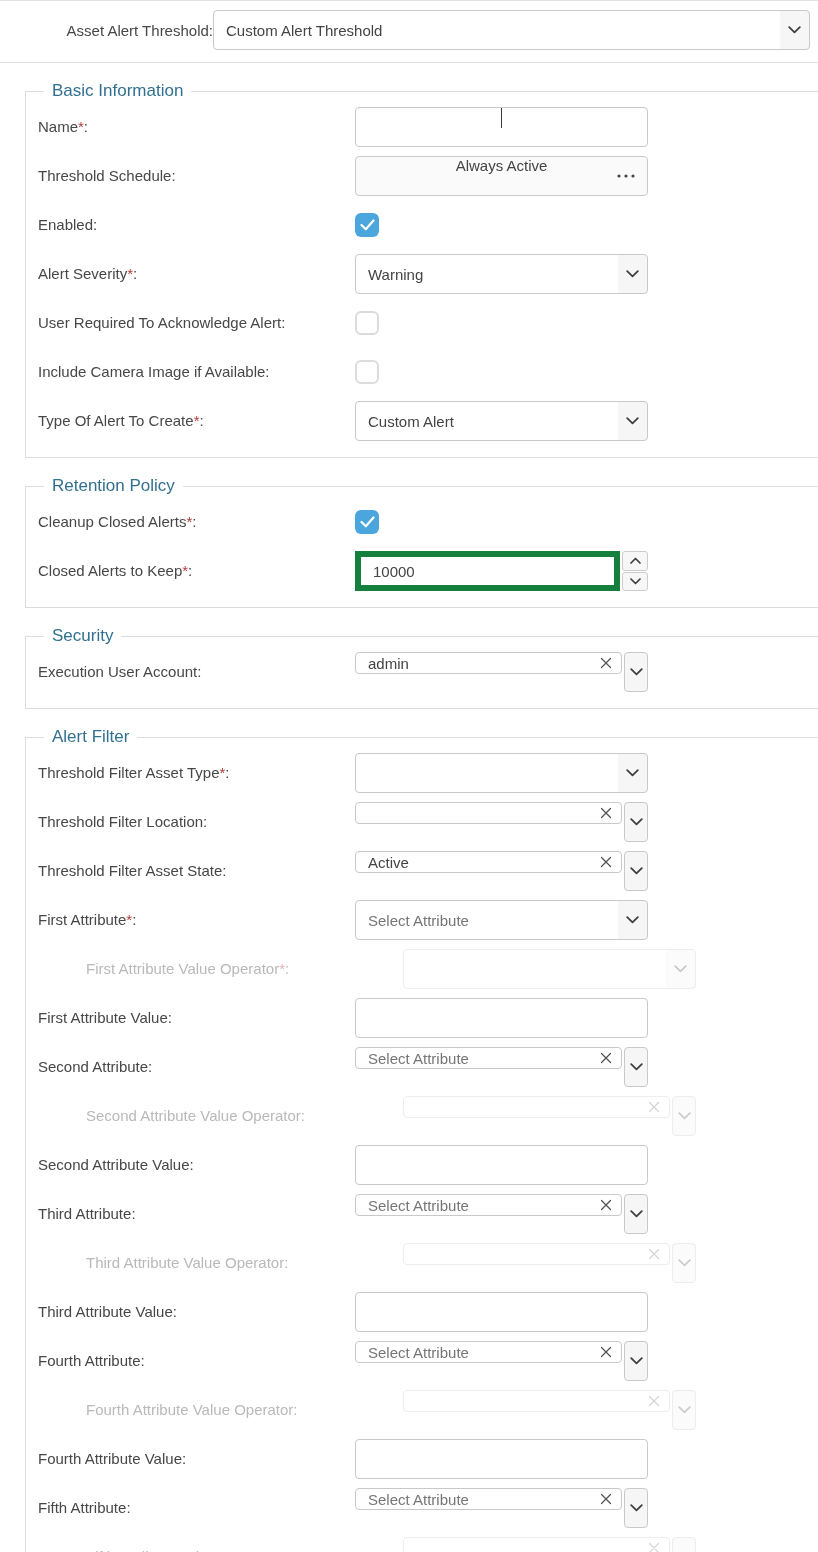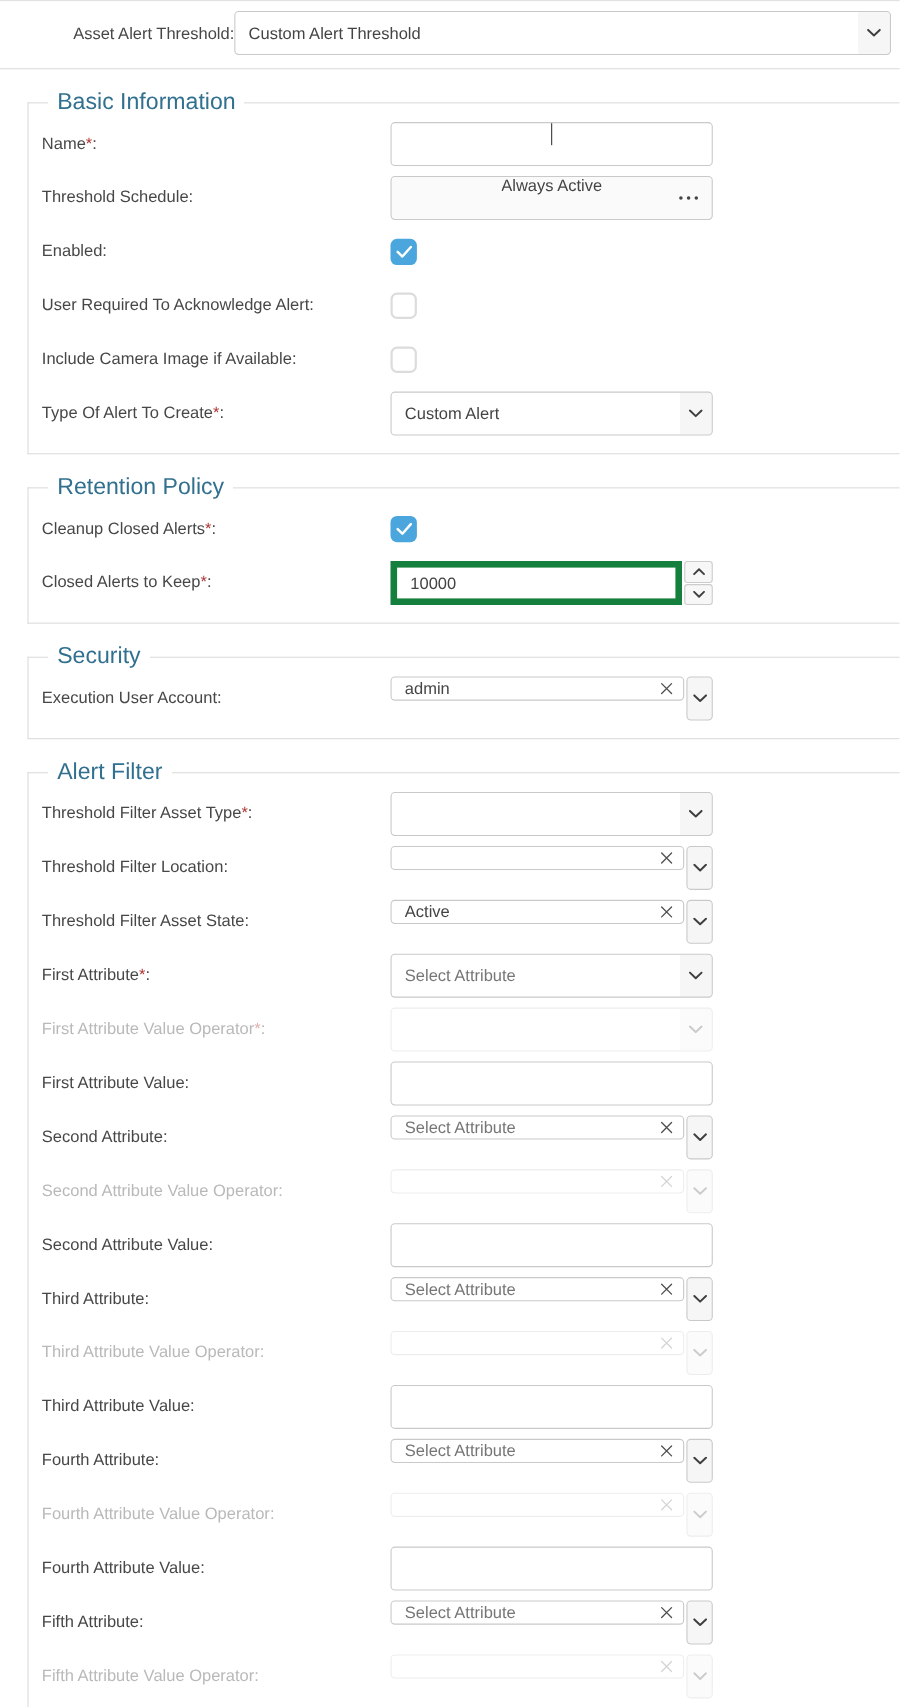--- a/index.html
+++ b/index.html
@@ -13,28 +13,28 @@
   .header-row{display:flex;align-items:center;padding:9px 8px 9px 28px;text-align:right;}
   .hlabel{flex:0 0 185px;}
   .header-select{flex:1;}
   .divider{border-top:1px solid #dcdcdc;margin-top:3px;}
   
   fieldset.section{
     margin:18px 0 0 25px;padding:6px 0 16px 12px;
     border:1px solid #dcdcdc;border-right:none;
   }
   fieldset.section legend{
-    color:var(--legend,#31708f);padding:0 8px;margin-left:6px;font-size:21px;
+    color:var(--legend,#31708f);padding:0 8px;margin-left:6px;font-size:17px;
   }
   
   .row{display:flex;align-items:center;min-height:40px;margin-bottom:9px;}
   .row:last-child{margin-bottom:0;}
   .flabel{flex:0 0 317px;padding-right:12px;box-sizing:border-box;line-height:1.25;}
   .flabel .req{color:#b23b38;}
-  .flabel.dis{color:#b9b9b9;}
+  .flabel.dis{color:#b9b9b9;margin-left:48px;}
   .flabel.dis .req{color:#e3b3b0;}
   
   .ctrl{display:flex;align-items:center;}
   .tbox{
     width:293px;height:40px;box-sizing:border-box;border:1px solid #c9c9c9;
     border-radius:4px;background:#fff;display:flex;align-items:center;
     padding:0 12px;position:relative;flex-direction:column;
   }
   .tbox.gray{background:#fafafa;}
   .caret{width:1px;height:20px;background:#3a3a3a;}
@@ -132,20 +132,33 @@
             <div class="checkbox checked">
               <span style="display:flex">
                 <svg width="15" height="12" viewBox="0 0 15 12">
                   <path d="M1.5 6 L5.8 10.2 L13.5 1.5" fill="none" stroke="#ffffff" stroke-width="2.2" stroke-linecap="round" stroke-linejoin="round"></path>
                 </svg>
               </span>
             </div>
           </div>
         </div>
         <div class="row">
+          <div class="flabel"><span>Alert Severity</span><span class="req">*</span><span>:</span></div>
+          <div class="ctrl">
+            <div class="selectbox">
+              <span class="value">Warning</span>
+              <span class="chev">
+                <svg width="13" height="8" viewBox="0 0 13 8">
+                  <path d="M1.2 1.2 L6.5 6.3 L11.8 1.2" fill="none" stroke="currentColor" stroke-width="1.8" stroke-linecap="round" stroke-linejoin="round"></path>
+                </svg>
+              </span>
+            </div>
+          </div>
+        </div>
+        <div class="row">
           <div class="flabel"><span>User Required To Acknowledge Alert</span><span>:</span></div>
           <div class="ctrl">
             <div class="checkbox unchecked"></div>
           </div>
         </div>
         <div class="row">
           <div class="flabel"><span>Include Camera Image if Available</span><span>:</span></div>
           <div class="ctrl">
             <div class="checkbox unchecked"></div>
           </div>

